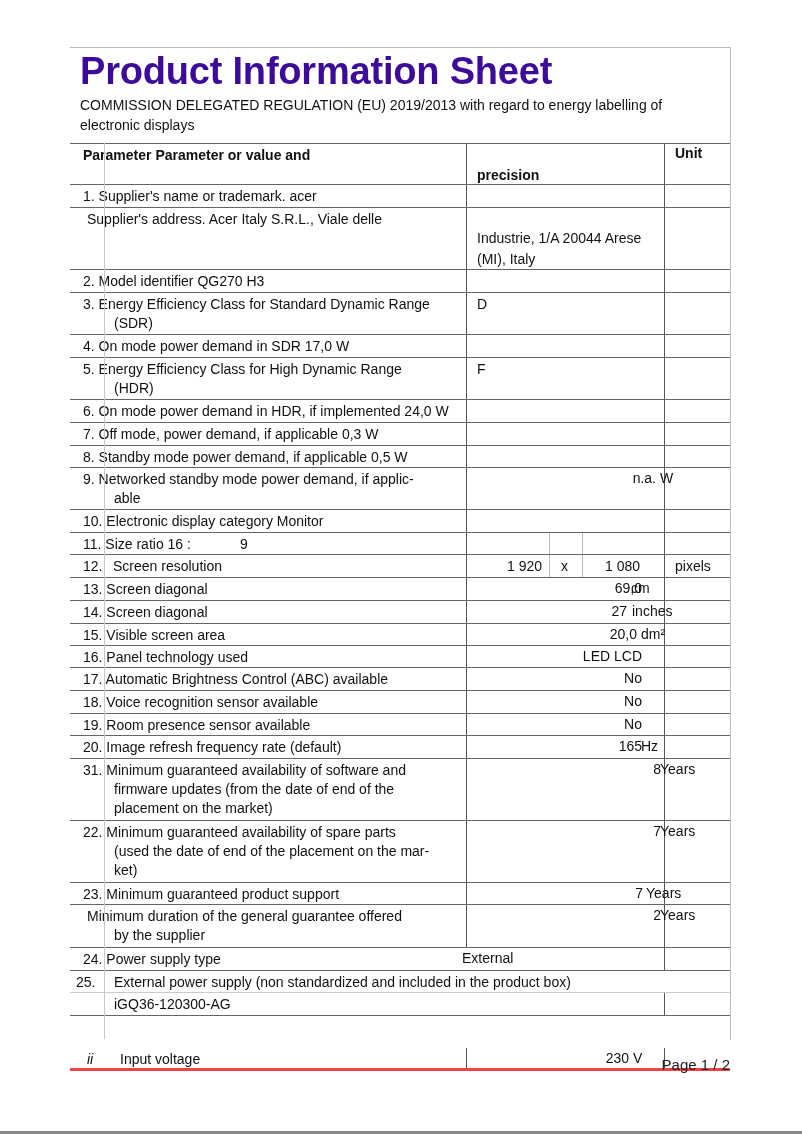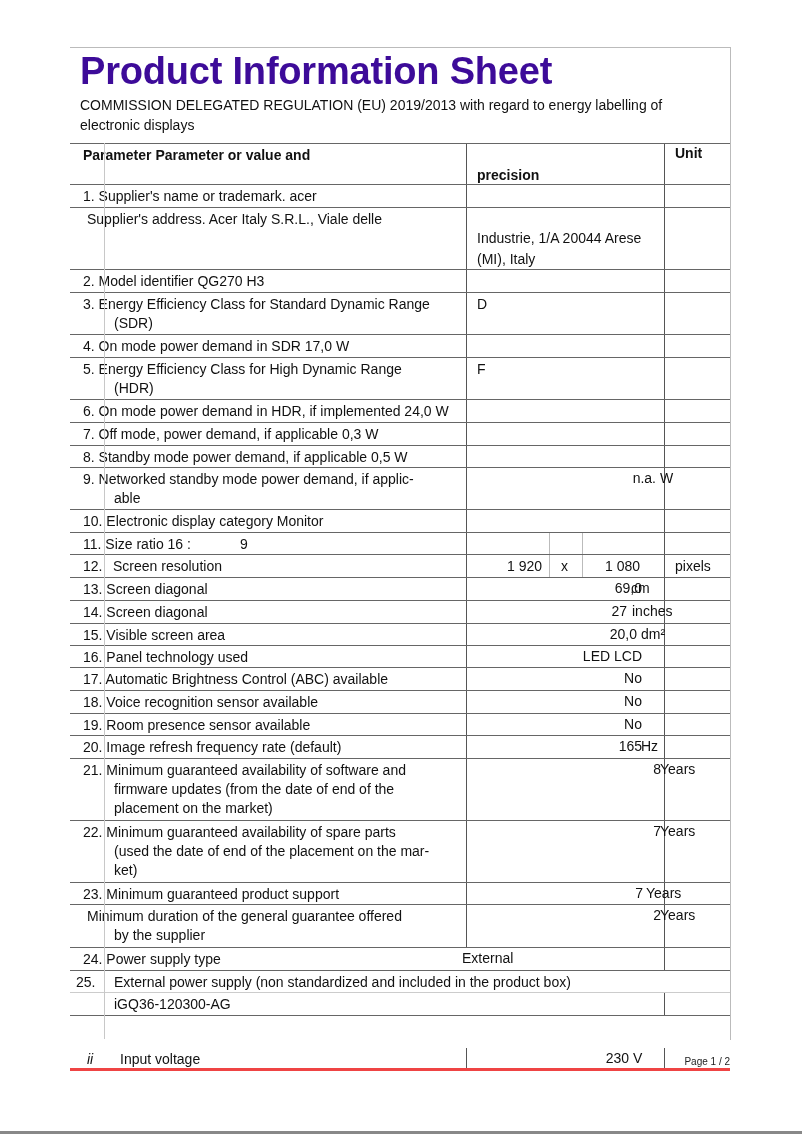--- a/index.html
+++ b/index.html
@@ -13,21 +13,21 @@
   .subtitle { position:absolute; left:80px; top:95px; width:640px; font-size:14px; line-height:20px; color:#111; }
   .row { position:absolute; left:70px; width:660px; border-bottom:1px solid #666; box-sizing:border-box; }
   .row.top { border-top:1px solid #666; }
   .cell { position:absolute; top:0; bottom:0; box-sizing:border-box; font-size:14px; line-height:19px; }
   .c-param { left:0; width:396px; padding:2px 0 0 13px; }
   .c-val { left:396px; width:198px; border-left:1px solid #555; padding:2px 0 0 10px; }
   .c-unit { left:594px; width:66px; border-left:1px solid #555; padding:2px 0 0 10px; }
   .indent { padding-left:31px; display:block; }
   .valtext { position:absolute; white-space:nowrap; font-size:14px; }
   .sub { position:absolute; top:0; bottom:0; border-left:1px solid #bbb; }
-  .footer { position:absolute; right:72px; top:1056px; font-size:10px; color:#222; }
+  .footer { position:absolute; right:72px; top:1056px; font-size:15px; color:#222; }
   .bottom-bar { position:absolute; left:0; top:1131px; width:802px; height:3px; background:#888; }
 </style>
 </head>
 <body>
 
 <div class="page-frame"></div>
 
 <div class="title">Product Information Sheet</div>
 <div class="subtitle">COMMISSION DELEGATED REGULATION (EU) 2019/2013 with regard to energy labelling of electronic displays</div>
 
@@ -196,21 +196,21 @@
 <div class="row" style="top:736px;height:23px;">
   <div class="cell c-param">20. Image refresh frequency rate (default)</div>
   <div class="cell c-val"></div>
   <div class="cell c-unit"></div>
   <span class="valtext" style="right:88px;top:2px;">165</span>
   <span class="valtext" style="left:571px;top:2px;">Hz</span>
 </div>
 
 <div class="row" style="top:759px;height:62px;">
   <div class="cell c-param">
-    <span>21. Minimum guaranteed availability of software and</span>
+    <span>31. Minimum guaranteed availability of software and</span>
     <span class="indent">firmware updates (from the date of end of the</span>
     <span class="indent">placement on the market)</span>
   </div>
   <div class="cell c-val"></div>
   <div class="cell c-unit"></div>
   <span class="valtext" style="right:69px;top:2px;">8</span>
   <span class="valtext" style="left:590px;top:2px;">Years</span>
 </div>
 
 <div class="row" style="top:821px;height:62px;">

